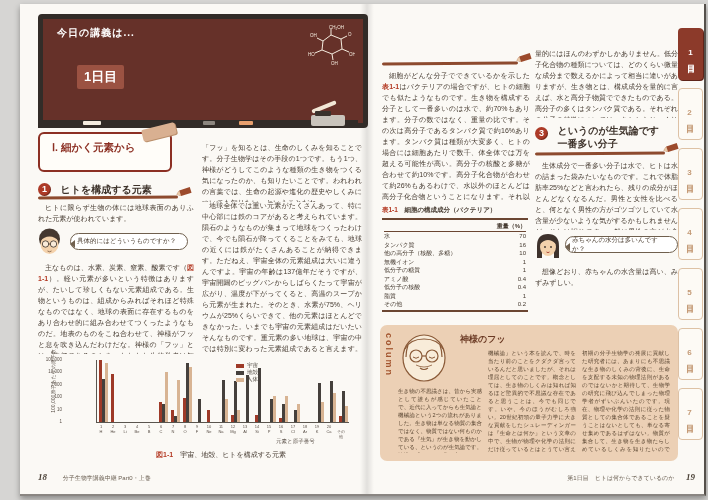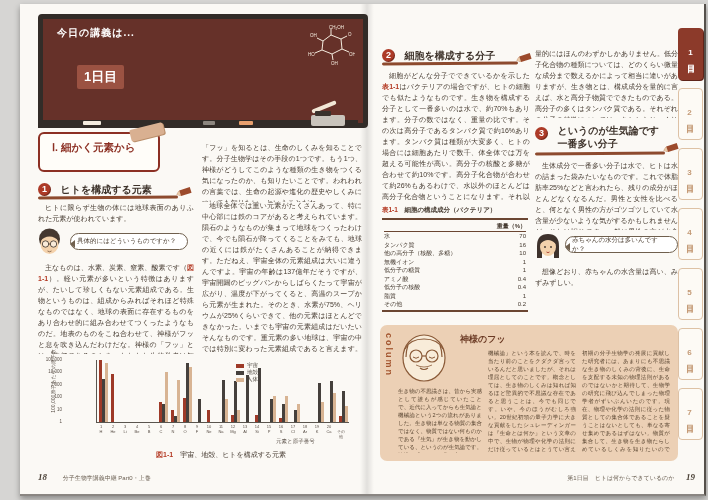--- a/index.html
+++ b/index.html
@@ -11,21 +11,21 @@
   .board .lead{position:absolute;left:14px;top:7px;color:#fff;font-weight:bold;font-size:10px;letter-spacing:1px;}
   .board .day{position:absolute;left:34px;top:46px;background:#9b5242;color:#fff;font-weight:bold;font-size:13px;padding:3px 7px;border-radius:2px;}
   .board .bigtitle{position:absolute;left:100px;top:32px;color:#fff;font-weight:bold;font-size:16px;line-height:21px;}
   .chalkstroke{position:absolute;left:268px;top:86px;width:26px;height:4px;background:#f2e7d6;border-radius:2px;transform:rotate(-22deg);}
   .tray{position:absolute;left:-5px;bottom:-5px;width:320px;height:8px;background:#322c28;}
   .chalk{position:absolute;bottom:-2px;height:4px;border-radius:1px;}
   .eraser{position:absolute;right:18px;bottom:-3px;width:34px;height:11px;background:#c9c4bc;border-radius:2px;}
   .eraser:before{content:"";position:absolute;left:4px;top:-4px;width:16px;height:5px;background:#3a332d;border-radius:1px;}
   .doodle{position:absolute;right:8px;top:6px;}
   
-  .secbox{position:absolute;left:18px;top:128px;width:122px;height:40px;border:2px solid #8c2f23;border-radius:6px;background:#fffdf9;color:#8c2f23;font-weight:bold;font-size:10.5px;line-height:14px;padding:6px 0 0 12px;box-sizing:border-box;}
+  .secbox{position:absolute;left:18px;top:128px;width:134px;height:40px;border:2px solid #8c2f23;border-radius:6px;background:#fffdf9;color:#8c2f23;font-weight:bold;font-size:10.5px;line-height:14px;padding:6px 0 0 12px;box-sizing:border-box;}
   .secdeco{position:absolute;right:-6px;top:-8px;width:34px;height:12px;background:#d9b091;transform:rotate(-14deg);border-radius:2px;box-shadow:1px 1px 0 #b98e6a;}
   .sub-h{position:absolute;height:16px;}
   .num-circle{display:inline-block;width:13px;height:13px;border-radius:50%;background:#ad3a27;color:#fff;font-size:9px;font-weight:bold;text-align:center;line-height:13px;vertical-align:middle;box-shadow:inset -1px -1px 0 rgba(0,0,0,.3);}
   .sub-title{font-size:10px;font-weight:bold;color:#3e332b;margin-left:5px;vertical-align:middle;}
   .sub-line{position:absolute;height:2.5px;background:#8d4a2e;border-radius:2px;transform:rotate(-.4deg);}
   .pencil{position:absolute;}
   .p{position:absolute;font-size:7px;line-height:11px;text-align:justify;color:#453a30;overflow:hidden;}
   .indent{text-indent:7px;}
   .ref{color:#b43a24;font-weight:bold;}
   .bubble{position:absolute;border:1px solid #70604e;border-radius:9px;background:#fff;font-size:6.5px;color:#4a3d30;display:flex;align-items:center;padding:0 6px;box-sizing:border-box;}
@@ -282,24 +282,20 @@
     <div class="cap">
       <span class="ref">図1-1</span><span>　宇宙、地殻、ヒトを構成する元素</span>
     </div>
   </div>
 
   <div class="footer" style="left:18px;top:468px;">
     <span class="pageno">18</span>
     <span style="margin-left:14px;">分子生物学講義中継 Part0・上巻</span>
   </div>
 
-  <div class="sub-h" style="left:362px;top:42px;">
-    <span class="num-circle">2</span>
-    <span class="sub-title">細胞を構成する分子</span>
-  </div>
   <div class="sub-line" style="left:362px;top:58px;width:136px;"></div>
   <svg class="pencil" style="left:496px;top:50px;transform:rotate(-18deg);" width="16" height="8" viewBox="0 0 16 8">
     <polygon points="0,4 4,1 15,1 15,7 4,7" fill="#9c4a2c"></polygon>
       <polygon points="0,4 4,1 4,7" fill="#e8c9a8"></polygon>
   </svg>
 
   <div class="p indent" style="left:362px;top:66px;width:148px;height:130px;">
     <span>細胞がどんな分子でできているかを示した</span><span class="ref">表1-1</span><span>はバクテリアの場合ですが、ヒトの細胞でも似たようなものです。生き物を構成する分子として一番多いのは水で、約70%もあります。分子の数ではなく、重量の比です。その次は高分子であるタンパク質で約16%あります。タンパク質は種類が大変多く、ヒトの場合には細胞あたりで数千、体全体では万を超える可能性が高い。高分子の核酸と多糖が合わせて約10%です。高分子化合物が合わせて約26%もあるわけで、水以外のほとんどは高分子化合物ということになります。それ以外の低分子化合物や無機イオンは、</span>
   </div>
 

